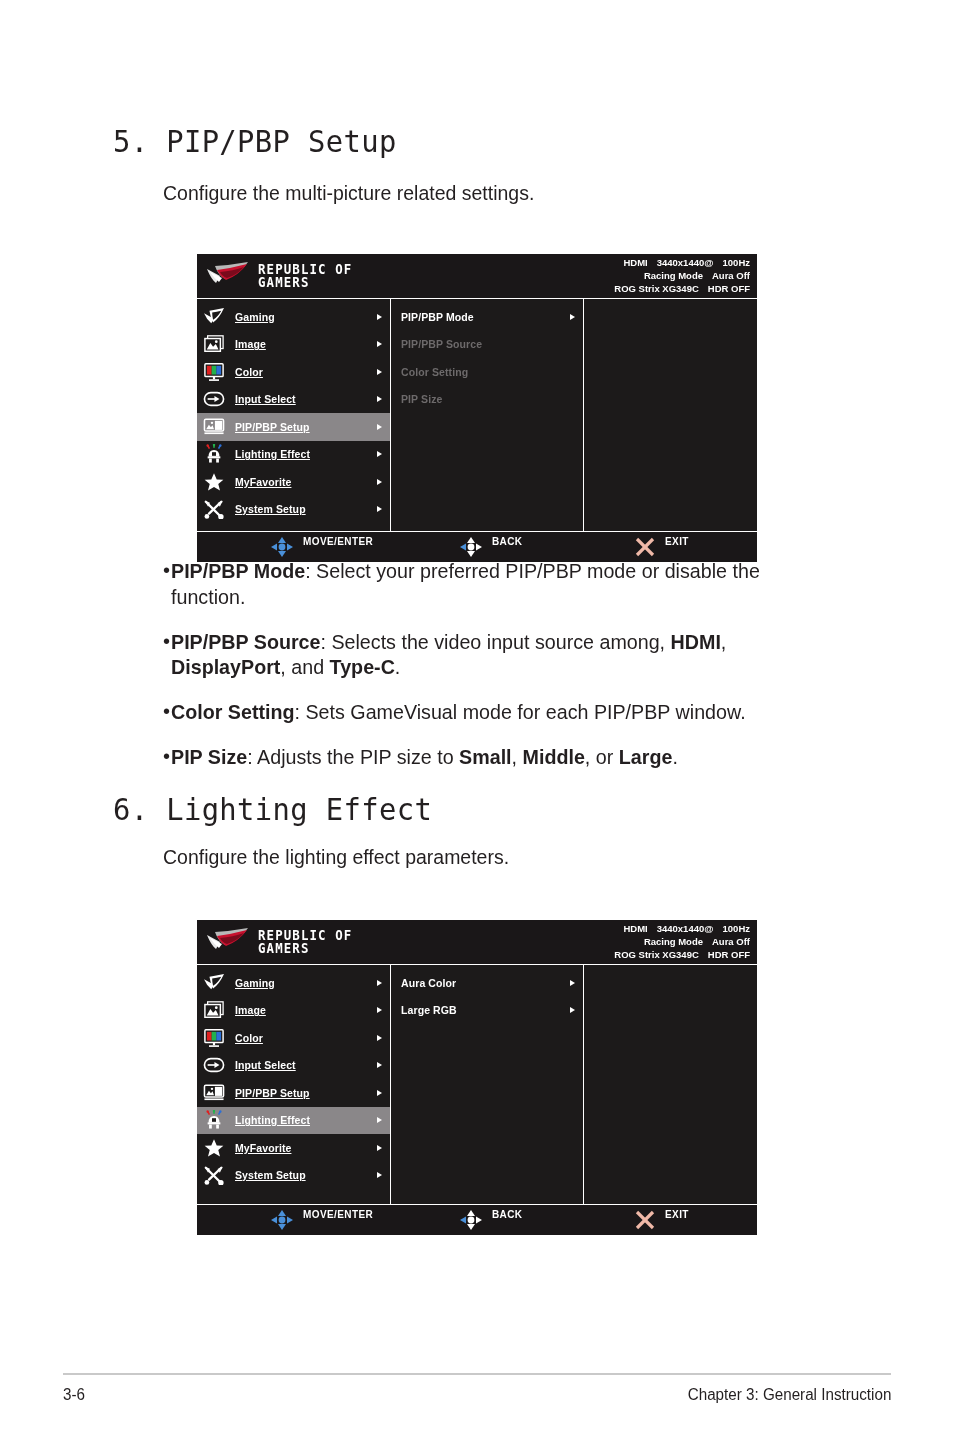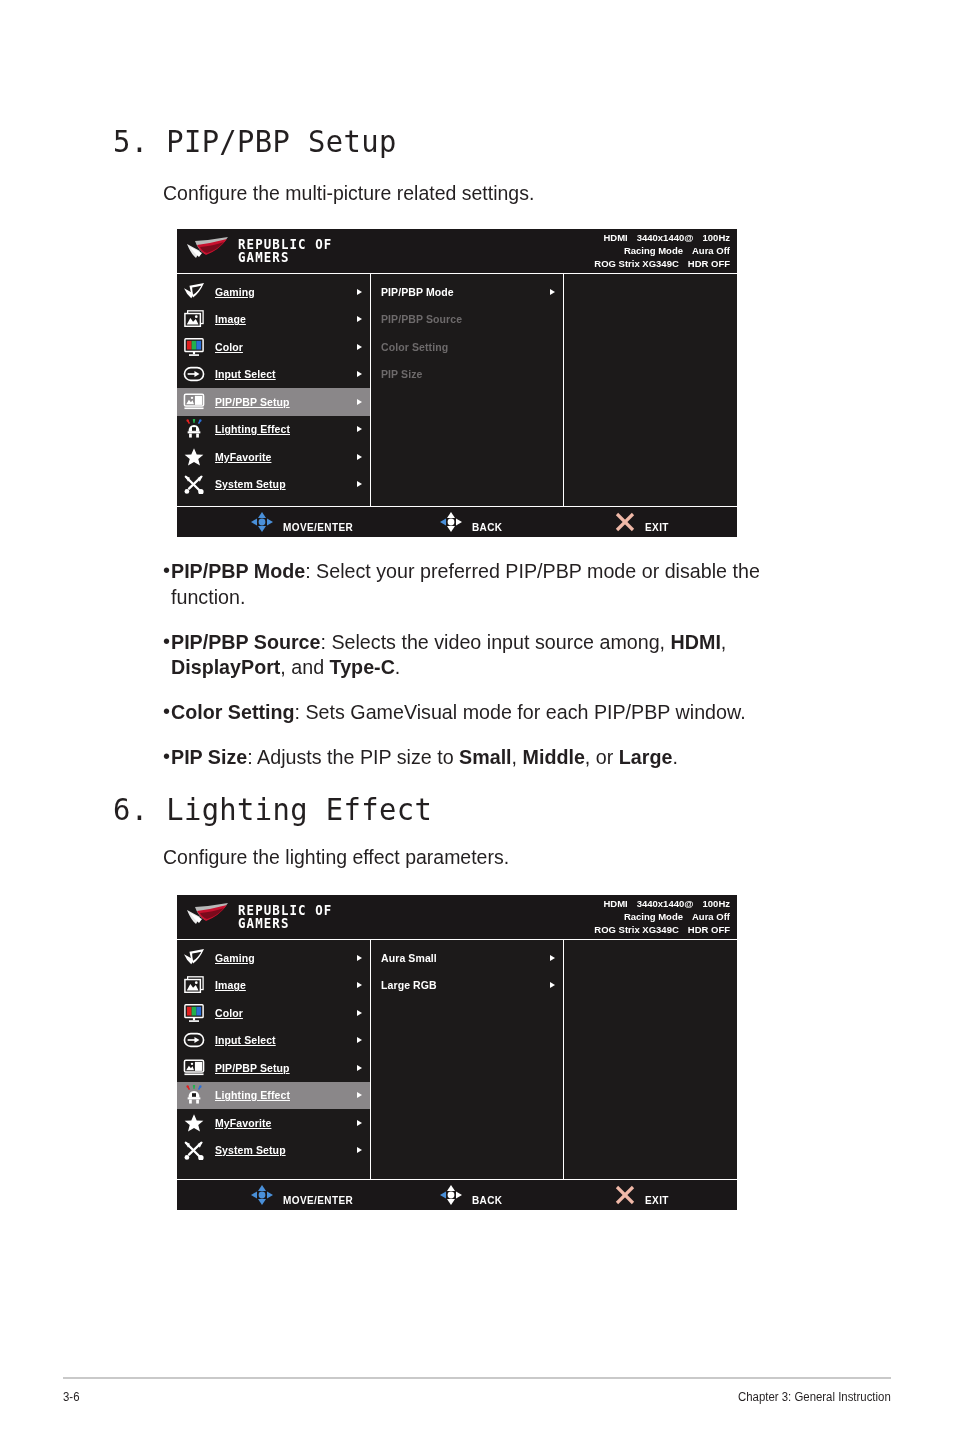--- a/index.html
+++ b/index.html
@@ -24,23 +24,24 @@
   .intro{
     position:absolute;left:163px;margin:0;
     font-size:20.5px;color:#231f20;white-space:nowrap;
     transform:scaleX(.95);transform-origin:left center;
   }
   #intro-5{top:181px;}
   #intro-6{top:845px;}
 
   
   .osd{
-    position:absolute;left:176px;width:562px;
+    position:absolute;left:196px;width:562px;
     background:#1c1a1a;border:1px solid #ffffff;box-sizing:border-box;
     color:#ffffff;
+    margin-top:25px;
   }
   #osd-1{top:228px;height:310px;}
   #osd-2{top:894px;height:317px;}
 
   .osd-header{
     position:relative;height:45px;background:#1a1718;
     border-bottom:1px solid #ffffff;box-sizing:border-box;
     display:flex;align-items:center;
   }
   .rog-logo{display:flex;align-items:center;margin-left:8px;}
@@ -92,21 +93,21 @@
   }
   .sub-label{font-size:10.5px;font-weight:700;white-space:nowrap;letter-spacing:.1px;}
   .sub-item.enabled .sub-label{color:#ffffff;}
   .sub-item.disabled .sub-label{color:#6d6a6b;}
   .sub-item .caret{border-left-color:#ffffff;}
 
   .osd-footer{
     height:31px;background:#1a1718;border-top:1px solid #ffffff;
     box-sizing:border-box;display:flex;align-items:center;position:relative;
   }
-  .fbtn{display:flex;align-items:flex-end;position:absolute;}
+  .fbtn{display:flex;align-items:flex-start;position:absolute;}
   .fbtn .flabel{
     font-size:10px;font-weight:700;color:#ffffff;margin-left:9px;
     letter-spacing:.4px;white-space:nowrap;
   }
   #f-move{left:73px;}
   #f-back{left:262px;}
   #f-exit{left:437px;}
 
   
   .bullets{position:absolute;left:163px;width:680px;top:558px;}
@@ -118,21 +119,21 @@
     flex:1;font-size:20.5px;line-height:1.26;color:#231f20;
     transform:scaleX(.96);transform-origin:left top;
   }
   .bullet .btext b{font-weight:700;}
 
   
   .pagefoot{position:absolute;left:63px;right:63px;bottom:34px;}
   .pagefoot .rule{height:2px;background:#c9c9c9;}
   .pagefoot .frow{
     display:flex;justify-content:space-between;align-items:baseline;
-    margin-top:11px;font-size:12px;color:#231f20;
+    margin-top:11px;font-size:16px;color:#231f20;
   }
   .pagefoot .pnum{transform:scaleX(.95);transform-origin:left center;}
   .pagefoot .chap{transform:scaleX(.95);transform-origin:right center;}
 </style>
 </head>
 <body>
 
 <div class="page">
 
   <h1 class="section-title" id="title-5">5. PIP/PBP Setup</h1>
@@ -448,21 +449,21 @@
               <path d="M21.5 2 L16 4.4 L18.4 8.4 Z" fill="#ffffff"></path>
               <circle cx="19.6" cy="19.6" r="3" fill="#ffffff"></circle>
               <circle cx="4.2" cy="19.2" r="2.6" fill="#ffffff"></circle>
             </svg>
             <span class="nav-label">System Setup</span>
             <span class="caret"></span>
           </div>
         </div>
       <div class="col-sub">
           <div class="sub-item enabled">
-            <span class="sub-label">Aura Small</span>
+            <span class="sub-label">Aura Color</span>
             <span class="caret"></span>
           </div>
           <div class="sub-item enabled">
             <span class="sub-label">Large RGB</span>
             <span class="caret"></span>
           </div>
         </div>
       <div class="col-blank"></div>
     </div>
 

